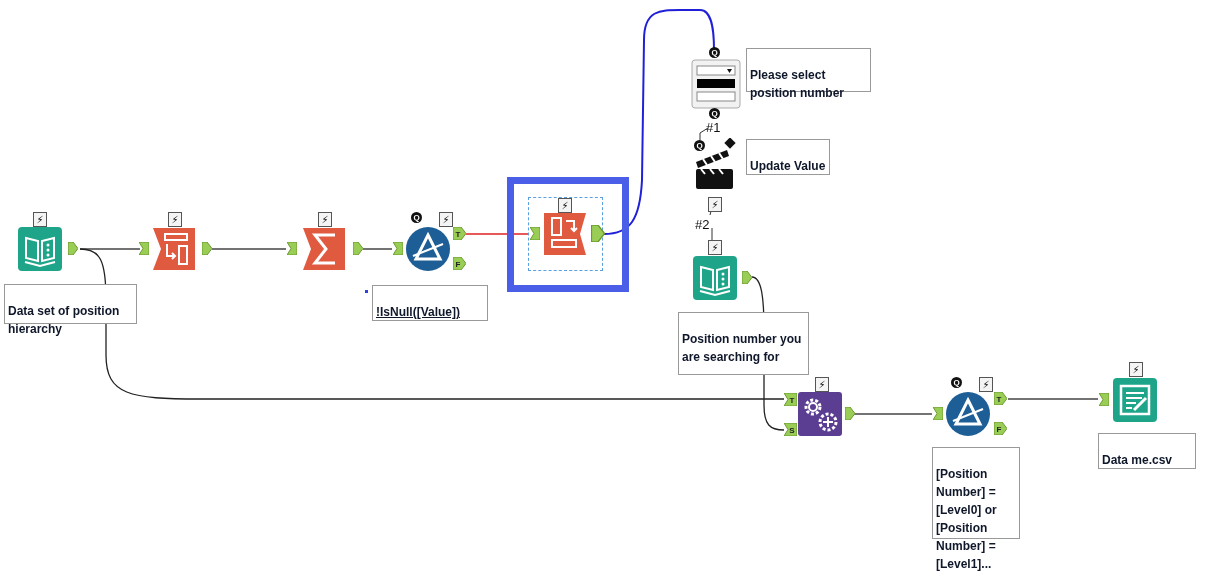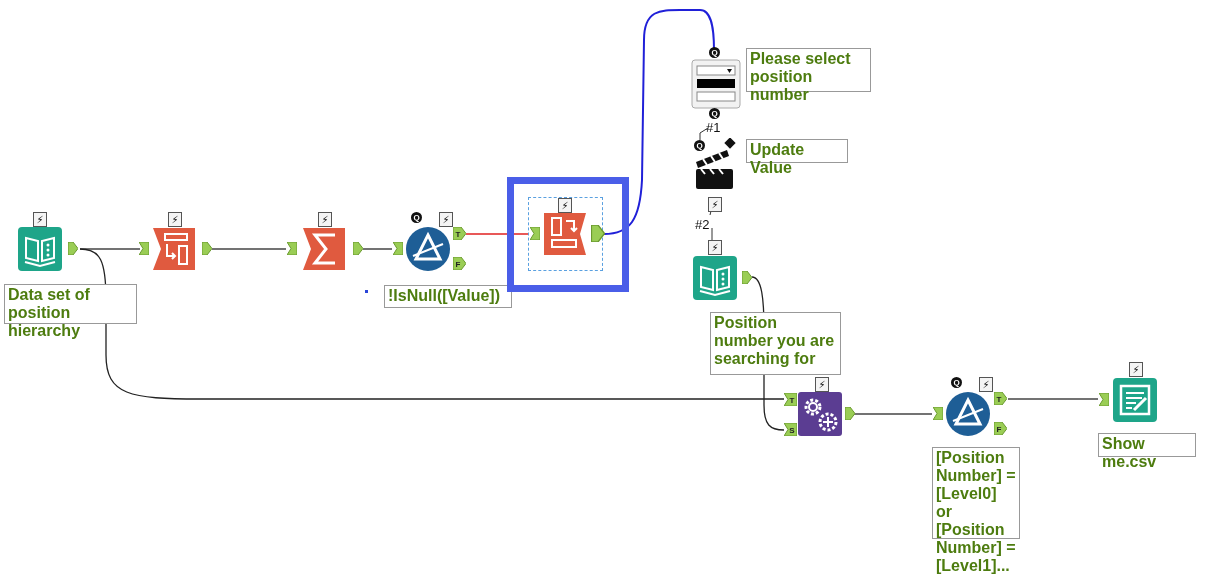--- a/index.html
+++ b/index.html
@@ -3,21 +3,21 @@
 <meta charset="utf-8">
 <style>
   html,body{margin:0;padding:0;background:#fff;}
   body{width:1216px;height:579px;position:relative;overflow:hidden;font-family:"Liberation Sans","DejaVu Sans",sans-serif;}
   #wires{position:absolute;left:0;top:0;width:1216px;height:579px;}
   .tool{position:absolute;width:46px;height:46px;}
   .tool svg{width:46px;height:46px;display:block;}
   .bolt{position:absolute;width:12px;height:13px;border:1px solid #555;background:#f4f4f4;font-size:10px;line-height:13px;text-align:center;color:#111;}
   .anchor{position:absolute;width:10px;height:13px;}
   .anchor svg{width:10px;height:13px;display:block;}
-  .anno{position:absolute;border:1px solid #999;background:#fff;color:#4d7c0f;font-weight:bold;font-size:16px;line-height:18px;padding:1px 3px;box-sizing:border-box;}
+  .anno{position:absolute;border:1px solid #999;background:#fff;color:#0f172a;font-weight:bold;font-size:12px;line-height:18px;padding:17px 3px;box-sizing:border-box;}
   .q{position:absolute;width:11px;height:11px;border-radius:50%;background:#111;color:#fff;font-size:8px;line-height:11px;text-align:center;font-weight:bold;}
   .label{position:absolute;font-size:13px;color:#111;}
   .highlight{position:absolute;border:7px solid #4a5ee8;box-sizing:border-box;}
   .selbox{position:absolute;border:1px dashed #5aa0e0;box-sizing:border-box;}
   .dot{position:absolute;width:3px;height:3px;background:#2a45d8;}
 </style>
 </head>
 <body>
 
 <svg id="wires">
@@ -120,21 +120,21 @@
       <path d="M0 0 L8 0 L13 6.5 L8 13 L0 13 Z" fill="#9acd55" stroke="#6b9a30"></path>
       <text x="5" y="10" font-size="8" text-anchor="middle" font-weight="bold" fill="#222">T</text>
     </svg>
   </div>
 <div class="anchor" style="left:453px;top:257px;width:13px;">
     <svg viewBox="0 0 13 13" style="width:13px">
       <path d="M0 0 L8 0 L13 6.5 L8 13 L0 13 Z" fill="#9acd55" stroke="#6b9a30"></path>
       <text x="5" y="10" font-size="8" text-anchor="middle" font-weight="bold" fill="#222">F</text>
     </svg>
   </div>
-<div class="anno" style="left:384px;top:285px;width:128px;height:23px;">!IsNull([Value])</div>
+<div class="anno" style="left:372px;top:285px;width:116px;height:23px;text-decoration:underline;">!IsNull([Value])</div>
 
 <div class="highlight" style="left:507px;top:177px;width:122px;height:115px;"></div>
 <div class="selbox" style="left:528px;top:197px;width:75px;height:74px;"></div>
 <div class="bolt" style="left:558px;top:198px;">⚡</div>
 <div class="anchor" style="left:530px;top:227px;">
     <svg viewBox="0 0 10 13">
       <path d="M0 0 L10 0 L10 13 L0 13 L4 6.5 Z" fill="#9acd55" stroke="#6b9a30"></path>
     </svg>
   </div>
 <div class="tool" style="left:542px;top:211px;">
@@ -168,41 +168,41 @@
 <div class="q" style="left:694px;top:140px;">Q</div>
 <div class="tool" style="left:693px;top:138px;width:46px;height:54px;">
   <svg viewBox="0 0 46 54" style="width:46px;height:54px">
     <rect x="33" y="1" width="8" height="8" transform="rotate(45 37 5)" fill="#111"></rect>
     <path d="M3 24 L34 12 L36 18 L5 30 Z" fill="#111"></path>
     <path d="M10 21 L14 27 M18 18 L22 24 M26 15 L30 21" stroke="#fff" stroke-width="2"></path>
     <rect x="3" y="31" width="37" height="20" rx="2" fill="#111"></rect>
     <path d="M8 31 L12 36 M17 31 L21 36 M26 31 L30 36" stroke="#fff" stroke-width="2"></path>
   </svg>
 </div>
-<div class="anno" style="left:746px;top:139px;width:102px;height:24px;">Update Value</div>
+<div class="anno" style="left:746px;top:139px;width:84px;height:24px;">Update Value</div>
 <div class="bolt" style="left:708px;top:197px;">⚡</div>
 <div class="label" style="left:695px;top:217px;">#2</div>
 
 <div class="bolt" style="left:708px;top:240px;">⚡</div>
 <div class="tool" style="left:692px;top:255px;">
   <svg viewBox="0 0 46 46">
     <rect x="1" y="1" width="44" height="44" rx="4" fill="#1ea589"></rect>
     <path d="M9 12 L21 15 L21 35 L9 32 Z M37 12 L25 15 L25 35 L37 32 Z" fill="none" stroke="#fff" stroke-width="2"></path>
     <circle cx="31" cy="19" r="1.5" fill="#fff"></circle>
       <circle cx="31" cy="24" r="1.5" fill="#fff"></circle>
       <circle cx="31" cy="29" r="1.5" fill="#fff"></circle>
     <path d="M8 36 L23 40 L38 36" fill="none" stroke="#fff" stroke-width="2"></path>
   </svg>
 </div>
 <div class="anchor" style="left:742px;top:271px;">
     <svg viewBox="0 0 10 13">
       <path d="M0 0 L5 0 L10 6.5 L5 13 L0 13 Z" fill="#9acd55" stroke="#6b9a30"></path>
     </svg>
   </div>
-<div class="anno" style="left:678px;top:312px;width:131px;height:63px;margin-left:32px;">Position number you are searching for</div>
+<div class="anno" style="left:678px;top:312px;width:131px;height:63px;">Position number you are searching for</div>
 
 <div class="bolt" style="left:815px;top:377px;">⚡</div>
 <div class="anchor" style="left:784px;top:393px;width:13px;">
     <svg viewBox="0 0 13 13" style="width:13px">
       <path d="M0 0 L13 0 L13 13 L0 13 L4 6.5 Z" fill="#9acd55" stroke="#6b9a30"></path>
       <text x="8" y="10" font-size="8" text-anchor="middle" font-weight="bold" fill="#222">T</text>
     </svg>
   </div>
 <div class="anchor" style="left:784px;top:423px;width:13px;">
     <svg viewBox="0 0 13 13" style="width:13px">
@@ -260,13 +260,13 @@
     </svg>
   </div>
 <div class="tool" style="left:1112px;top:377px;">
   <svg viewBox="0 0 46 46">
     <rect x="1" y="1" width="44" height="44" rx="4" fill="#1ea589"></rect>
     <rect x="9" y="9" width="28" height="28" fill="none" stroke="#fff" stroke-width="2.5"></rect>
     <path d="M14 16 L32 16 M14 21 L30 21 M14 26 L24 26 M14 31 L20 31" stroke="#fff" stroke-width="2"></path>
     <path d="M22 33 L34 21" stroke="#fff" stroke-width="3"></path>
   </svg>
 </div>
-<div class="anno" style="left:1098px;top:433px;width:98px;height:24px;">Show me.csv</div>
+<div class="anno" style="left:1098px;top:433px;width:98px;height:24px;">Data me.csv</div>
 
 </body></html>

